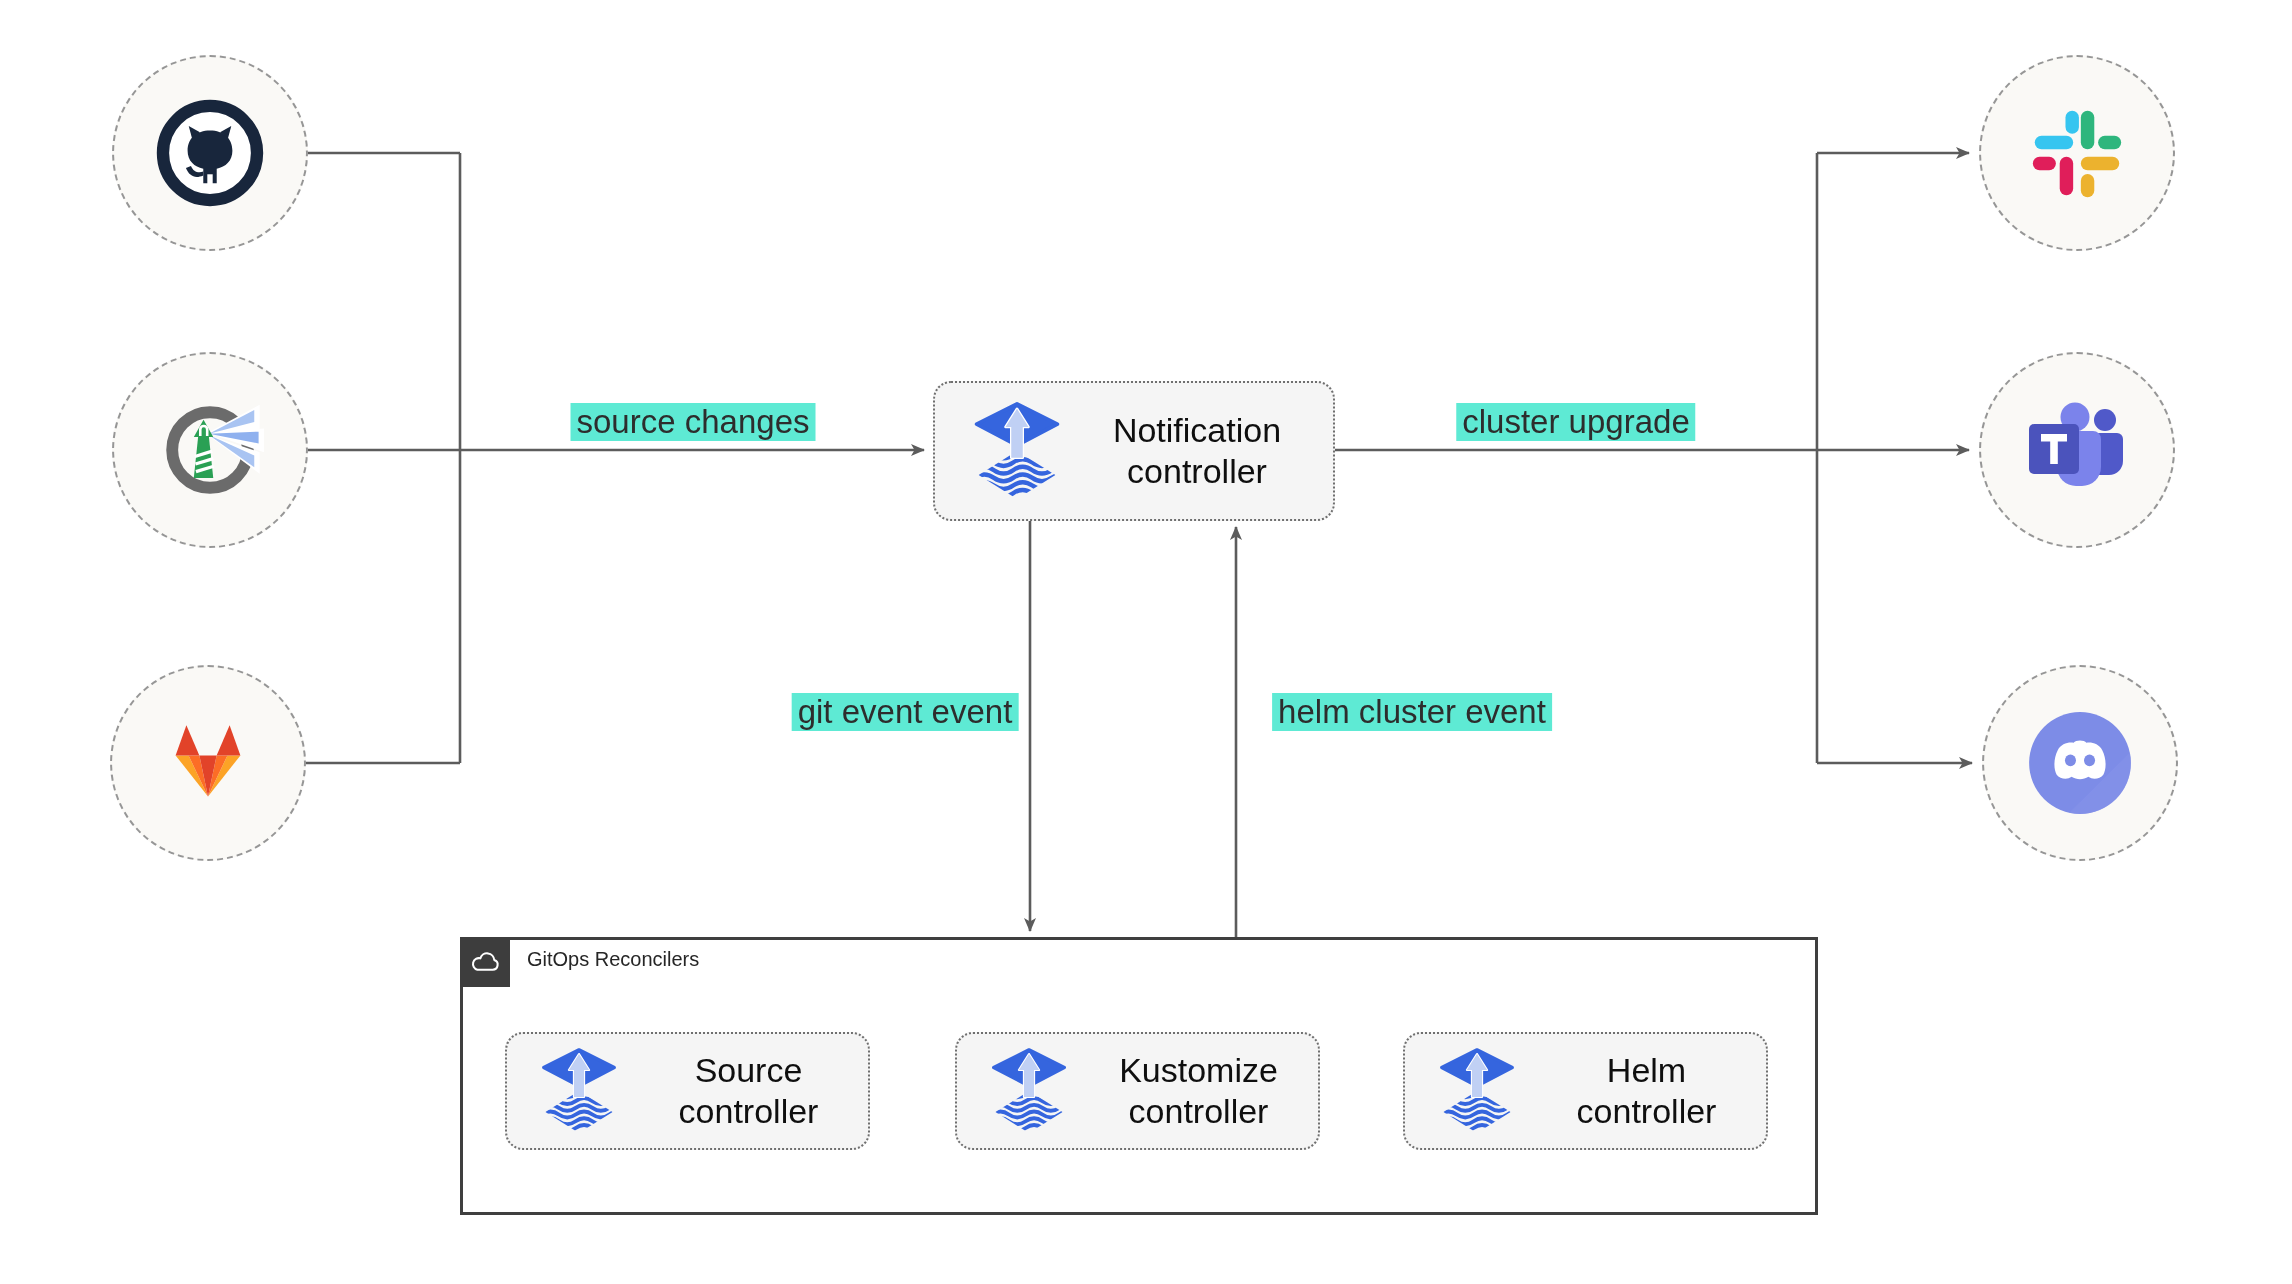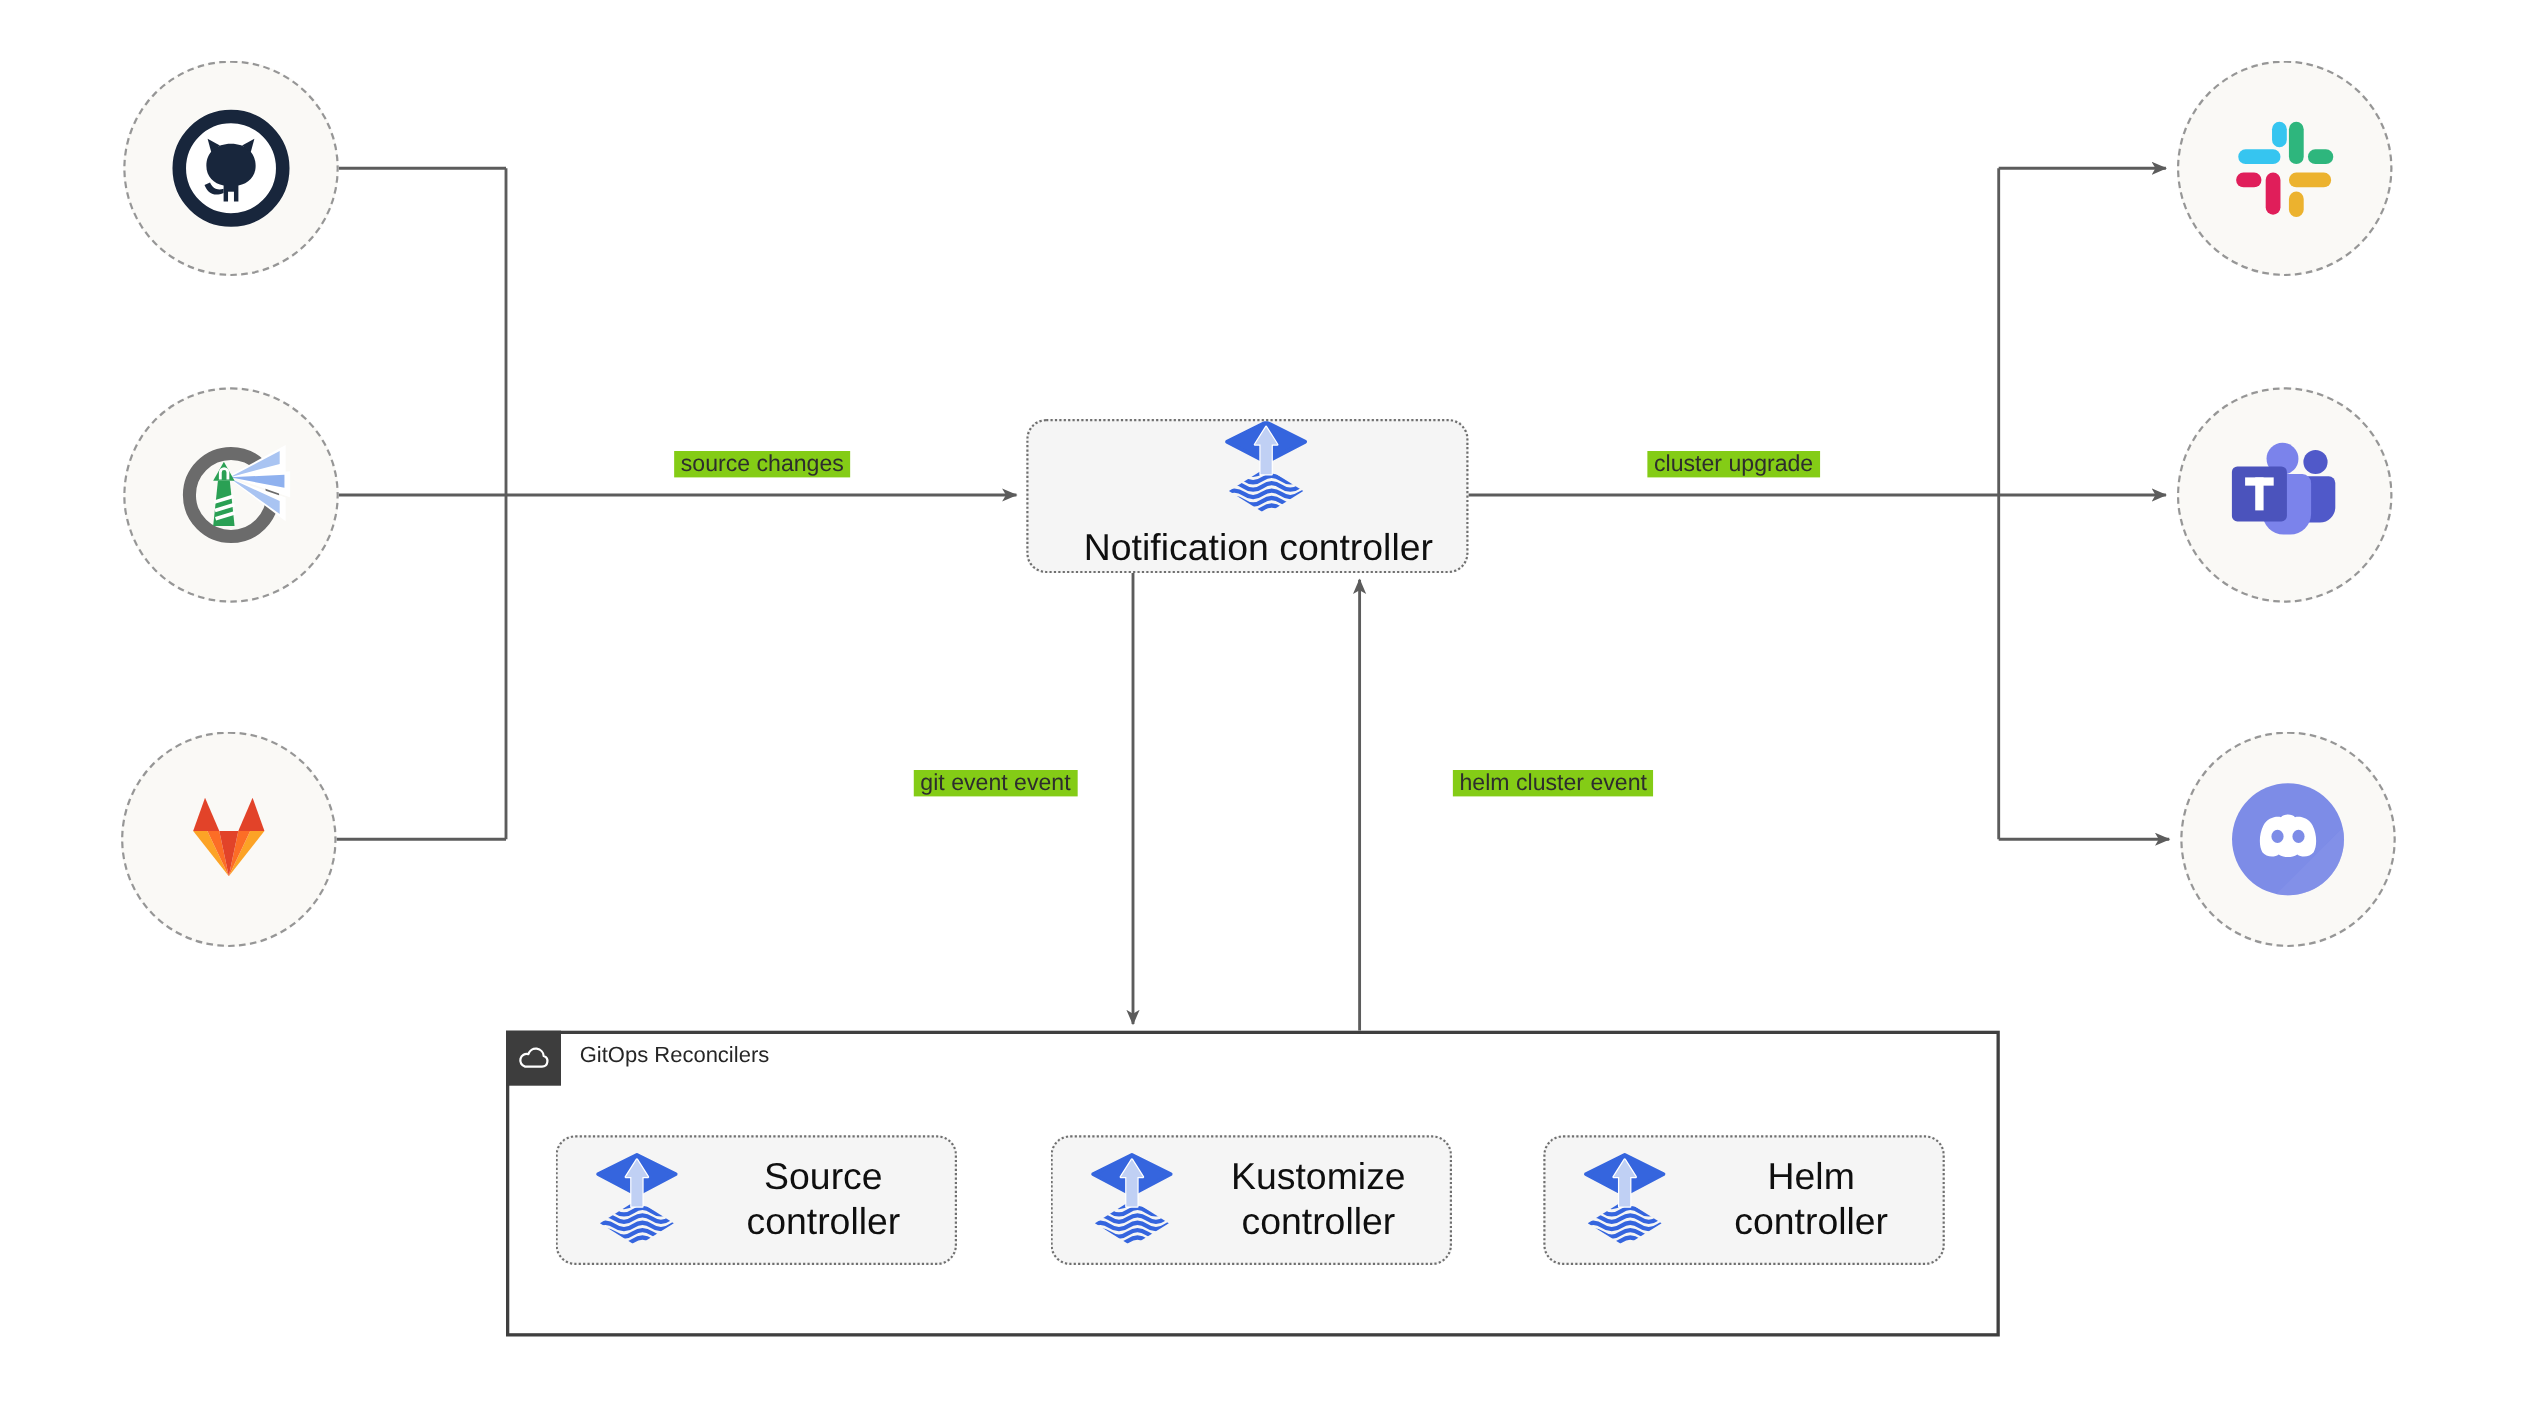--- a/index.html
+++ b/index.html
@@ -20,40 +20,40 @@
   .ctrl-box{
     position:absolute;background:#f5f5f5;border:2.5px dotted #6f6f6f;border-radius:18px;
     box-sizing:border-box;display:flex;align-items:center;
   }
   .ctrl-box .ctrl-label{
     flex:1;text-align:center;color:#0f0f0f;font-size:34px;line-height:1.22;
     padding-right:14px;
   }
 
   
-  .notification-box{left:933px;top:381px;width:402px;height:140px;padding-left:34px;gap:10px;flex-direction:column;}
+  .notification-box{left:933px;top:381px;width:402px;height:140px;padding-left:34px;gap:10px;}
 
   
   .group-box{
     position:absolute;left:460px;top:937px;width:1358px;height:278px;
     border:3px solid #3f3f3f;background:#ffffff;box-sizing:border-box;
   }
   .group-corner{
     position:absolute;left:-3px;top:-3px;width:50px;height:50px;background:#3d3d3d;
     display:flex;align-items:center;justify-content:center;
   }
   .group-title{
     position:absolute;left:64px;top:8px;font-size:20px;color:#262626;white-space:nowrap;
   }
   .inner-box{top:1032px;height:118px;width:365px;padding-left:30px;gap:22px;}
 
   
   .edge-label{
     position:absolute;transform:translate(-50%,-50%);
-    font-size:21px;color:#2d2d2d;white-space:nowrap;background:#84cc16;padding:0 6px;text-align:right;
+    font-size:33px;color:#2d2d2d;white-space:nowrap;background:#5eead4;padding:0 6px;text-align:right;
   }
 
   .icon{display:block;}
 </style>
 </head>
 <body>
 
 <div class="canvas">
 
   <svg width="0" height="0" style="position:absolute" aria-hidden="true">

